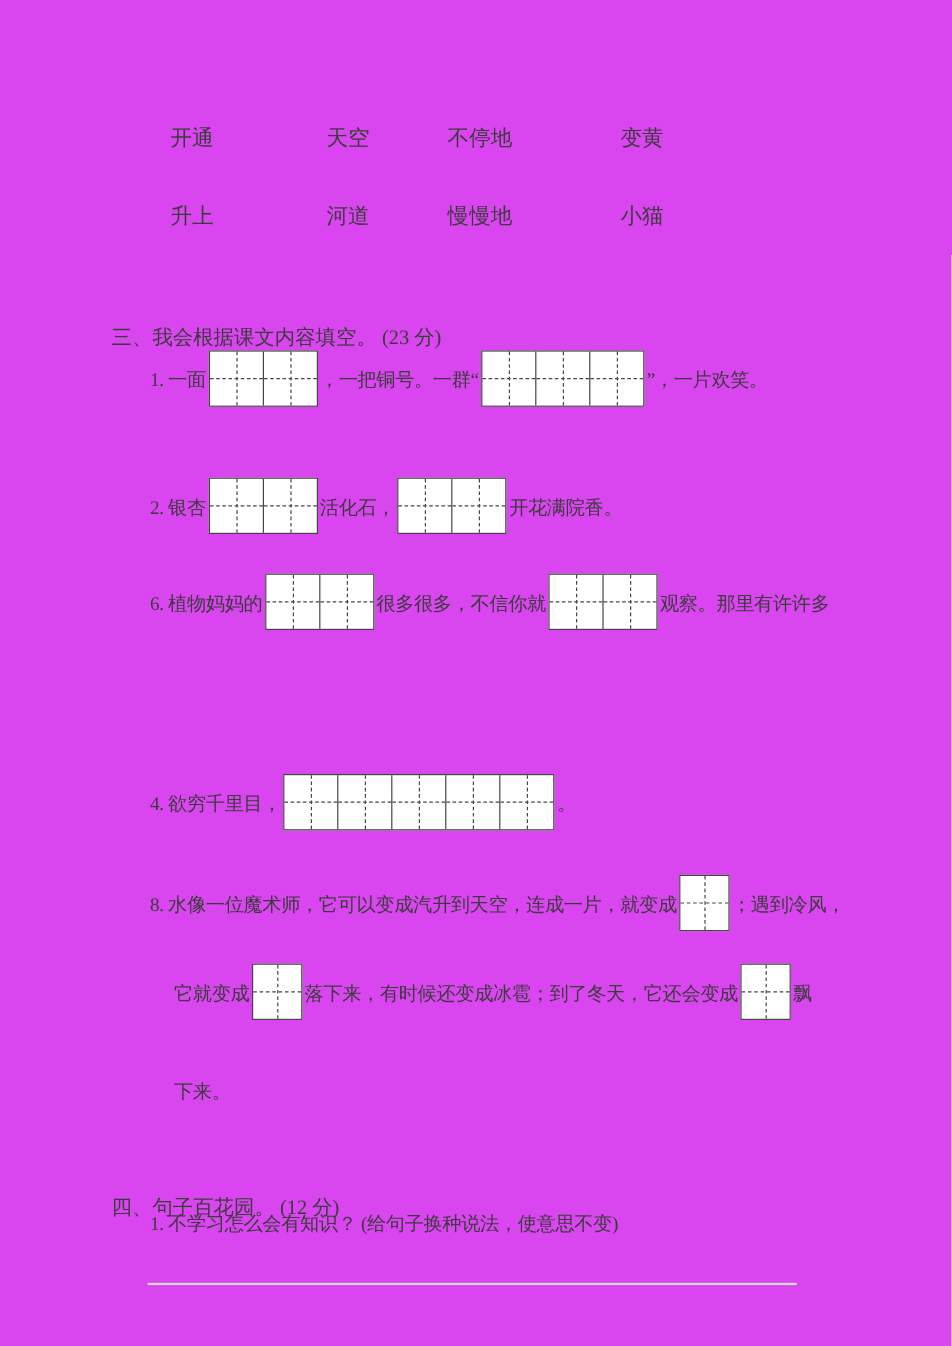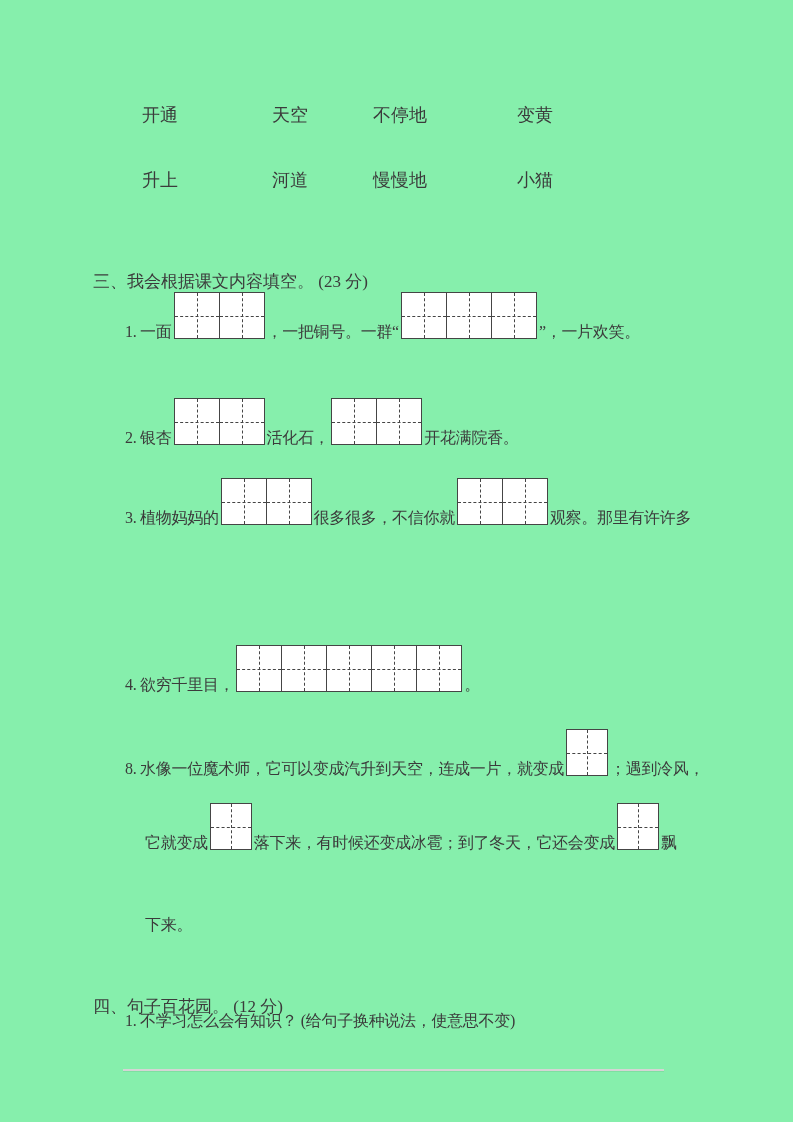--- a/index.html
+++ b/index.html
@@ -4,21 +4,21 @@
 <style>
   :root{
     --text:#3b3b3b;
     --line:#454545;
     --divider:#d5d5d5;
   }
   html,body{margin:0;padding:0;background:#ffffff;}
   .page{
     position:relative;
     width:793px;height:1122px;
-    background:#86efac;
+    background:#d946ef;
     font-family:"Liberation Serif","DejaVu Serif",serif;
     color:var(--text);
     overflow:hidden;
   }
   
   .wb-word{
     position:absolute;
     font-size:18px;
     line-height:22px;
     white-space:nowrap;
@@ -29,21 +29,21 @@
     font-size:17px;
     line-height:22px;
     white-space:nowrap;
     margin-top:40px;
   }
   
   .fill-line{
     position:absolute;
     height:48px;
     display:flex;
-    align-items:flex-end;
+    align-items:center;
     white-space:nowrap;
   }
   .seg-text{
     position:relative;
     top:3px;
     font-size:16px;
     letter-spacing:-0.3px;
     line-height:20px;
   }
   .char-grid{
@@ -122,21 +122,21 @@
         <span class="cell"></span>
       </span>
       <span class="seg-text">活化石，</span>
       <span class="char-grid">
         <span class="cell"></span>
         <span class="cell"></span>
       </span>
       <span class="seg-text">开花满院香。</span>
     </div>
   <div class="fill-line" style="left:125px;top:477px">
-      <span class="seg-text">3. 植物妈妈的</span>
+      <span class="seg-text">6. 植物妈妈的</span>
       <span class="char-grid">
         <span class="cell"></span>
         <span class="cell"></span>
       </span>
       <span class="seg-text">很多很多，不信你就</span>
       <span class="char-grid">
         <span class="cell"></span>
         <span class="cell"></span>
       </span>
       <span class="seg-text">观察。那里有许许多</span>

